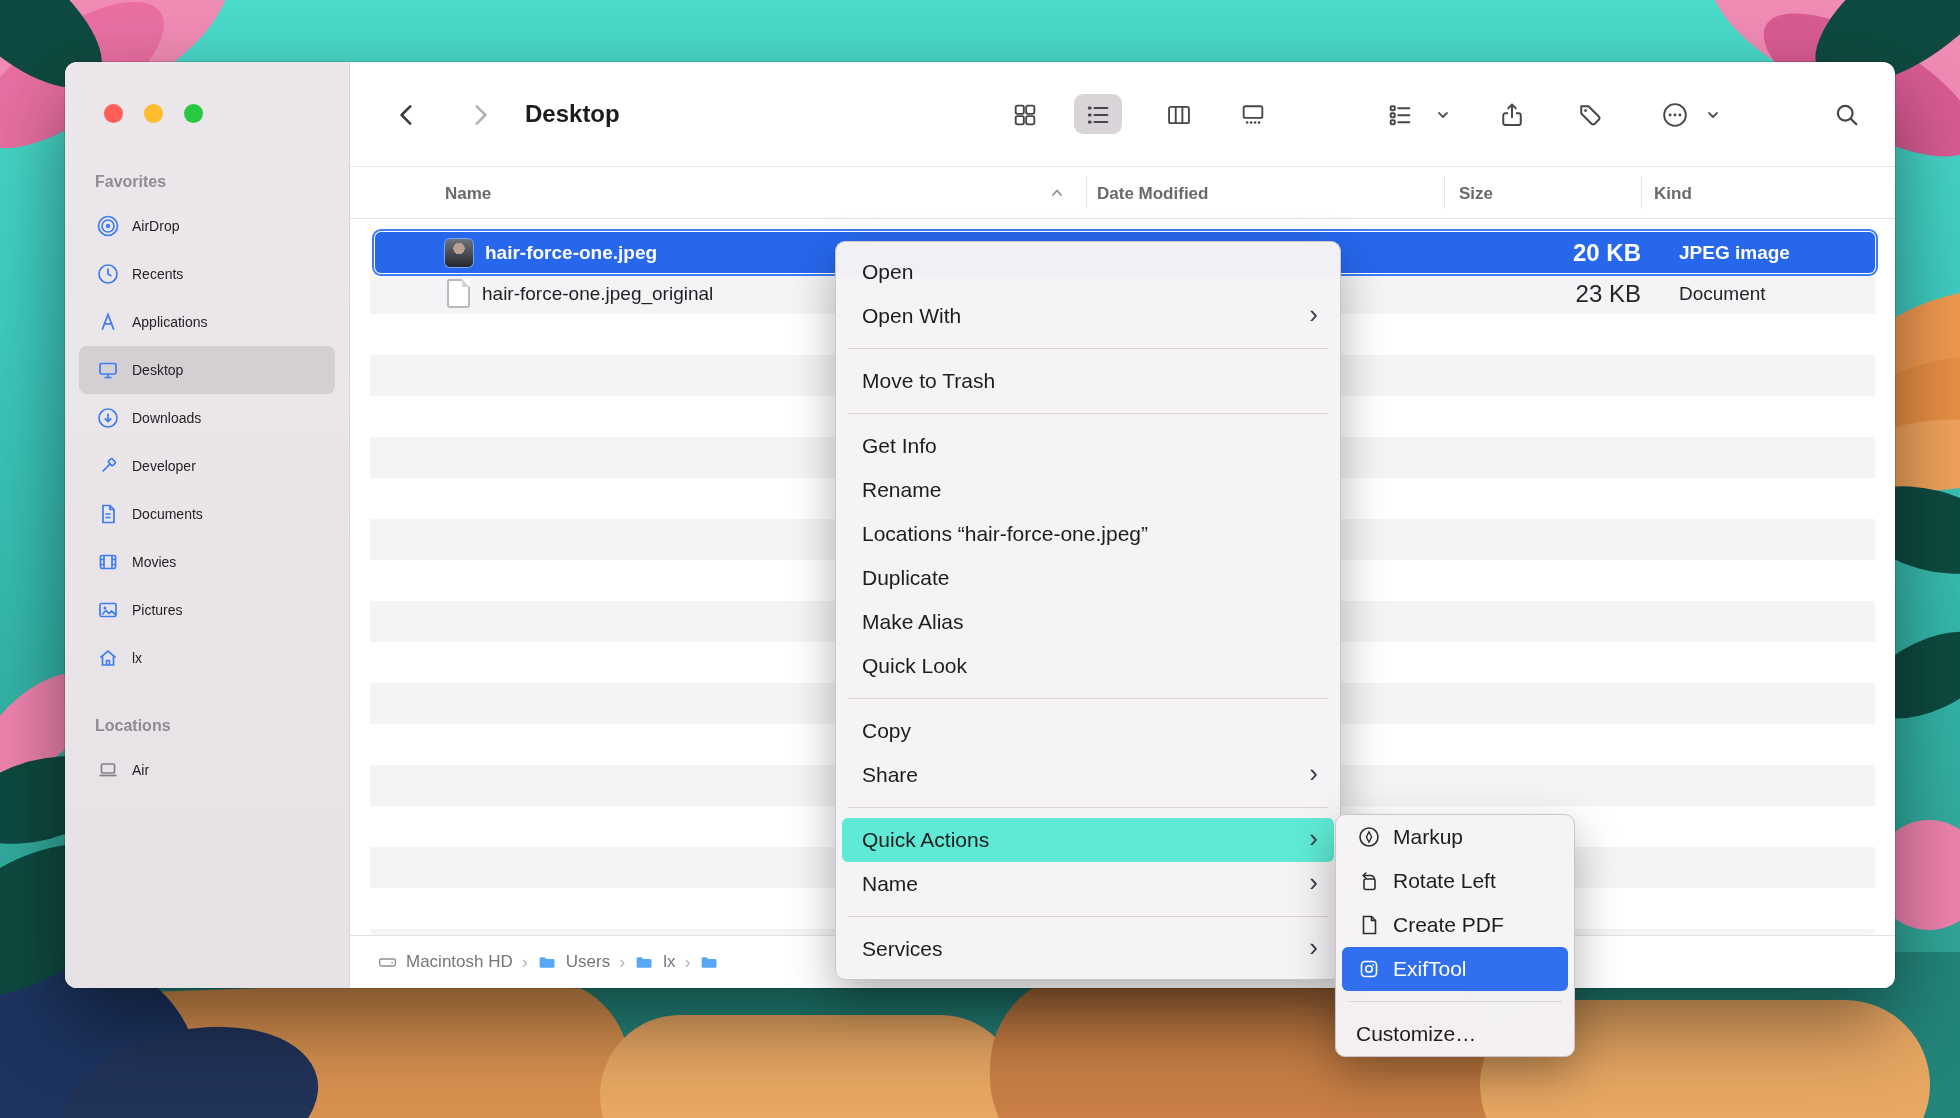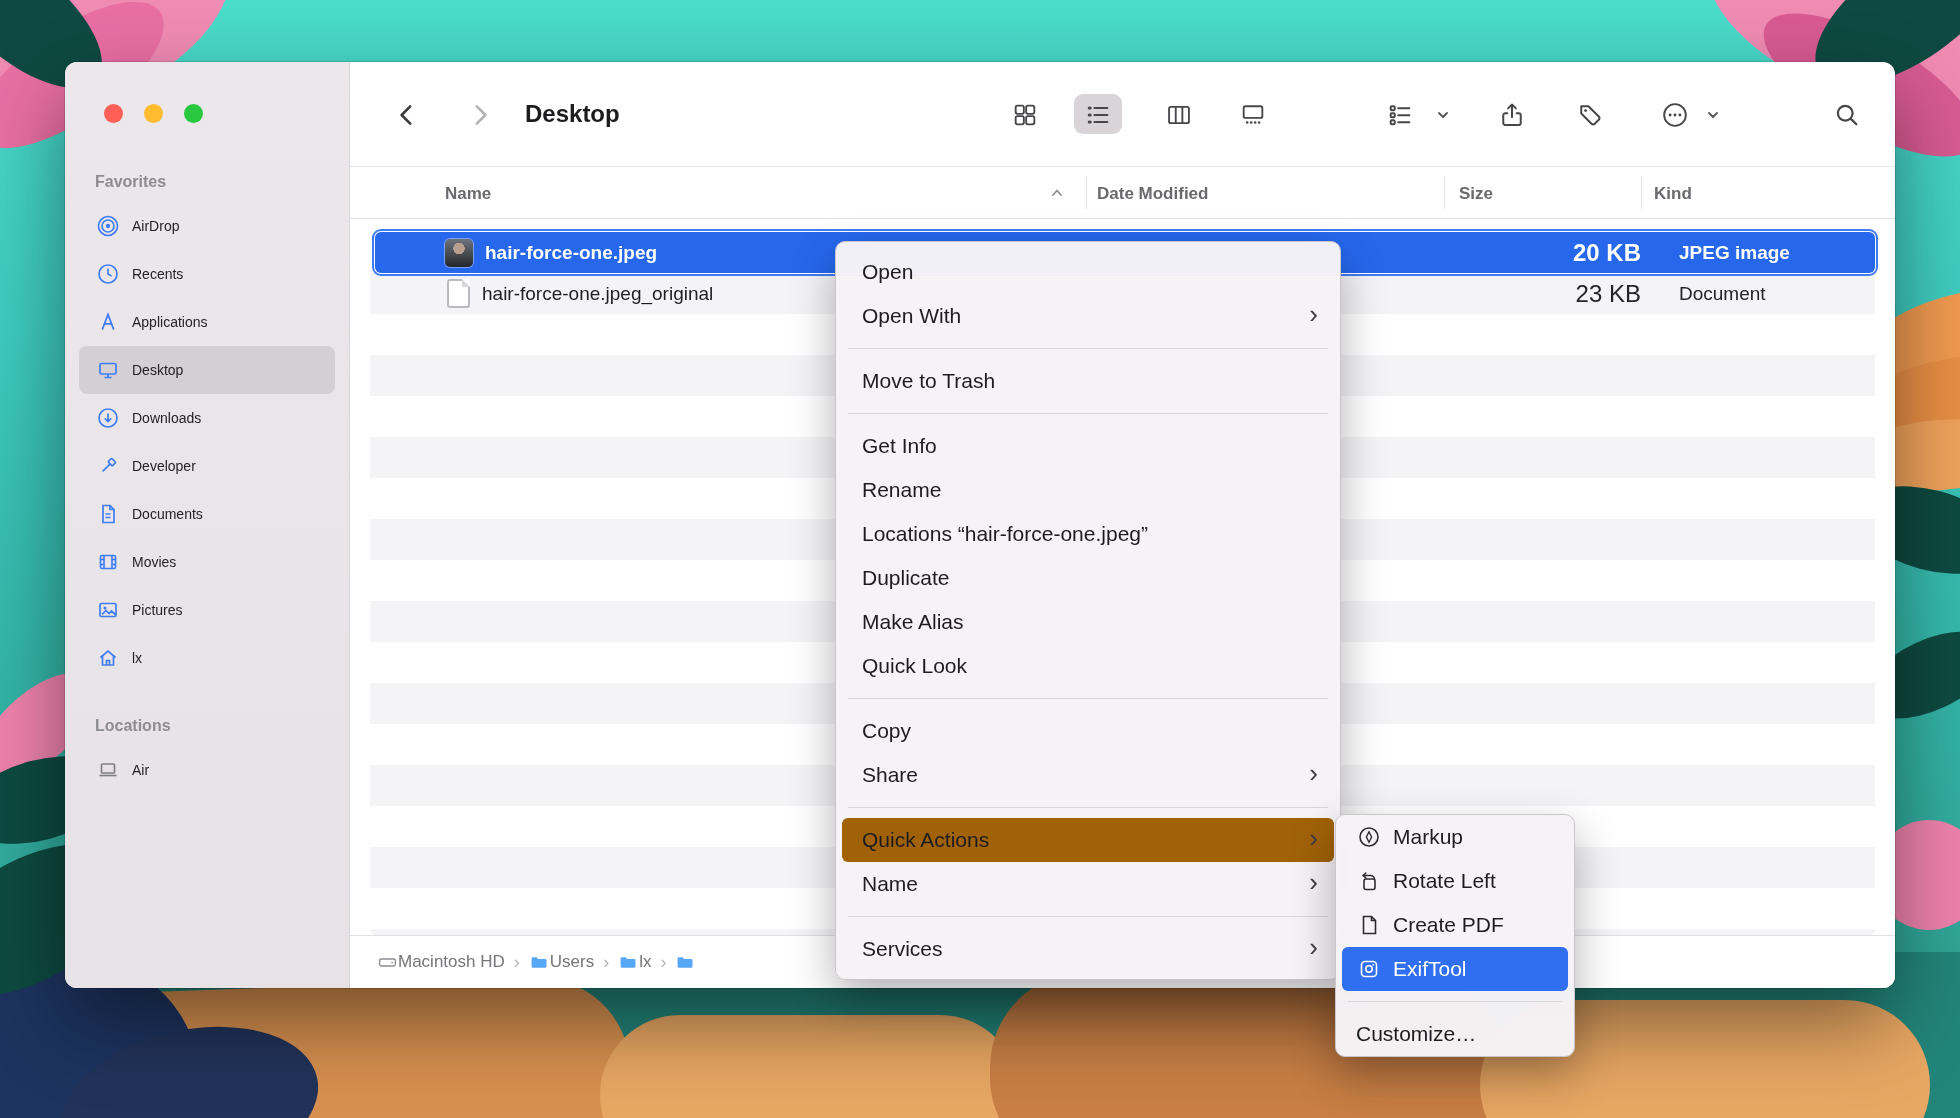--- a/index.html
+++ b/index.html
@@ -70,33 +70,33 @@
     background:radial-gradient(circle at 50% 34%, #b9a08e 0 24%, rgba(0,0,0,0) 25%),
                linear-gradient(180deg,#6e747e 0%,#23262b 100%);
     box-shadow:0 0 0 1px rgba(255,255,255,.4); }
   .docico { width:23px; height:29px; background:#fff; border:2px solid #b9b9be; border-radius:3px; position:relative; flex:0 0 23px; margin-left:2px; }
   .docico::after { content:""; position:absolute; right:-2px; top:-2px; width:0; height:0;
     border-left:8px solid #d7d7db; border-top:8px solid #ffffff; }
 
   
   .pathbar { position:absolute; left:0; bottom:0; right:0; height:53px; border-top:1px solid #e2e0e3;
     display:flex; align-items:center; padding-left:27px; gap:9px; font-size:17px; color:#75757a; background:#fff; }
-  .pb-item { display:flex; align-items:center; }
+  .pb-item { display:flex; align-items:center; gap:8px; }
   .pb-sep::after { content:"›"; font-size:18px; color:#b4b4b9; }
   .pb-item svg { width:21px; height:21px; }
 
   
   .ctx { position:absolute; left:835px; top:241px; width:506px; z-index:10;
     background:rgba(246,243,246,.98); border:1px solid #c9c5c9; border-radius:10px;
     box-shadow:0 18px 45px rgba(0,0,0,.3); padding:8px 0; }
   .mi { height:44px; margin:0 6px; padding-left:20px; display:flex; align-items:center;
     font-size:21px; color:#1d1d1f; border-radius:6px; position:relative; }
   .mi.has-sub::after { content:"›"; position:absolute; right:16px; top:50%; transform:translateY(-54%);
     font-size:26px; color:#3c3c40; }
-  .mi.open-parent { background:#a16207; }
+  .mi.open-parent { background:#5eead4; }
   .msep { height:1px; background:#d9d5d9; margin:10px 12px; }
 
   
   .submenu { position:absolute; left:1335px; top:814px; width:240px; z-index:11;
     background:rgba(246,243,246,.98); border:1px solid #c9c5c9; border-radius:10px;
     box-shadow:0 18px 45px rgba(0,0,0,.3); padding:0 0; }
   .smi { height:44px; margin:0 6px; padding-left:14px; display:flex; align-items:center; gap:11px;
     font-size:21px; color:#1d1d1f; border-radius:6px; }
   .smi .ic { width:26px; height:26px; flex:0 0 26px; color:#2c2c2e; display:flex; align-items:center; justify-content:center; }
   .smi svg { width:24px; height:24px; }

